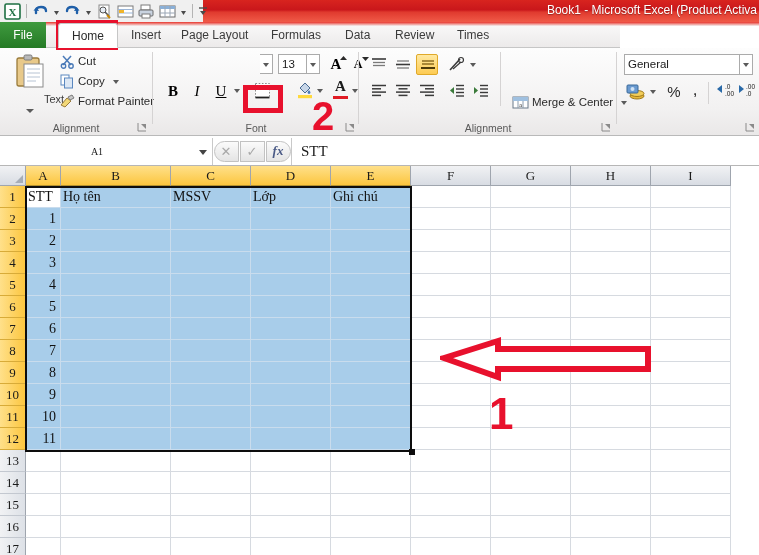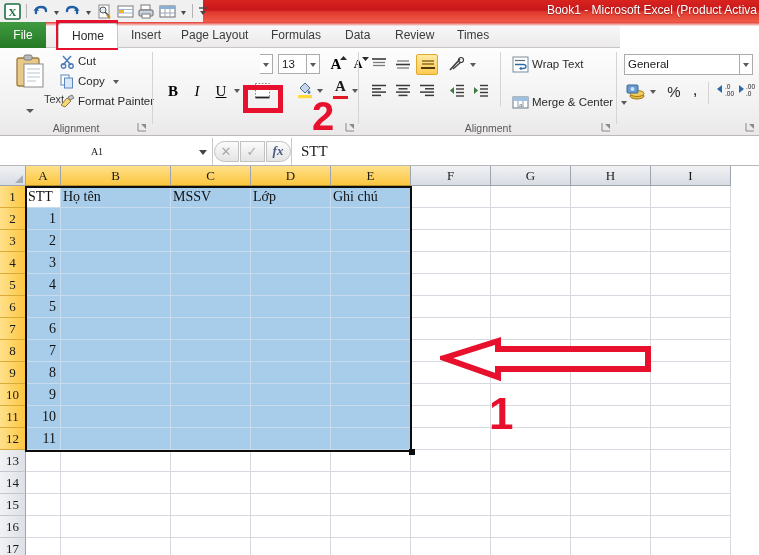--- a/index.html
+++ b/index.html
@@ -433,20 +433,21 @@
     </div>
 
     <div class="fbtn" style="left:177px; top:32px; width:20px; height:22px;">
       <span style="position:absolute;left:4px;top:-2px;font-family:'Liberation Serif',serif;font-size:15px;font-weight:bold;color:#1a1a1a;">A</span>
       <span style="position:absolute;left:2px;bottom:3px;width:15px;height:3.5px;background:#e01b24;"></span>
     </div>
     <div class="fbtn" style="left:196px; top:32px; width:11px; height:22px;">
       <i style="position:absolute;left:2px;top:9px;border-left:3.5px solid transparent;border-right:3.5px solid transparent;border-top:4px solid #5a5a5a;"></i>
     </div>
 
+    <div class="group-label">Font</div>
     <div class="dialog-launcher" style="right:2px;">
       <svg width="11" height="11" viewBox="0 0 11 11">
           <path d="M1 1 L1 9 L9 9" stroke="#6a6a6a" fill="none"></path>
           <path d="M4 2 L9 2 L9 7 Z" fill="#6a6a6a"></path>
         </svg>
     </div>
   </div>
   <div class="group-sep" style="left:358px;"></div>
 
   <div class="group" id="g-align">
@@ -520,29 +521,20 @@
         <path d="M2 3 L6 6.5 L2 10 Z" fill="#3a7a3a"></path>
         <line x1="8" y1="1.5" x2="16" y2="1.5" stroke="#3a3a3a" stroke-width="1.4"></line>
         <line x1="8" y1="5" x2="16" y2="5" stroke="#3a3a3a" stroke-width="1.4"></line>
         <line x1="8" y1="8.5" x2="16" y2="8.5" stroke="#3a3a3a" stroke-width="1.4"></line>
         <line x1="8" y1="12" x2="16" y2="12" stroke="#3a3a3a" stroke-width="1.4"></line>
       </svg>
     </div>
 
     <div class="group-sep" style="left:140px; top:4px; height:54px;"></div>
 
-    <div class="wide-btn" style="left:150px; top:6px; width:104px;">
-      <svg width="17" height="17" viewBox="0 0 17 17" style="position:absolute;left:2px;top:2px;">
-        <rect x="1" y="1" width="15" height="15" fill="#fff" stroke="#7a8a9a"></rect>
-        <line x1="3" y1="4.5" x2="13" y2="4.5" stroke="#5a6a7a" stroke-width="1.2"></line>
-        <path d="M3 8.5 L11 8.5 Q14 8.5 14 10.5 Q14 12.5 11 12.5 L8 12.5" stroke="#2a6aa8" stroke-width="1.3" fill="none"></path>
-        <path d="M9.5 10.8 L7 12.5 L9.5 14.2 Z" fill="#2a6aa8"></path>
-      </svg>
-      <span>Wrap Text</span>
-    </div>
 
     <div class="wide-btn" style="left:150px; top:44px; width:104px;">
       <svg width="17" height="17" viewBox="0 0 17 17" style="position:absolute;left:2px;top:2px;">
         <rect x="1" y="3" width="15" height="11" fill="#fff" stroke="#6a7a8a"></rect>
         <rect x="1" y="3" width="15" height="4" fill="#9fc0e0"></rect>
         <line x1="6" y1="7" x2="6" y2="14" stroke="#8a9aaa"></line>
         <line x1="11" y1="7" x2="11" y2="14" stroke="#8a9aaa"></line>
         <text x="8.5" y="12.5" font-size="6" font-family="Liberation Serif, serif" fill="#1a1a1a" text-anchor="middle">a</text>
       </svg>
       <span>Merge &amp; Center</span>

